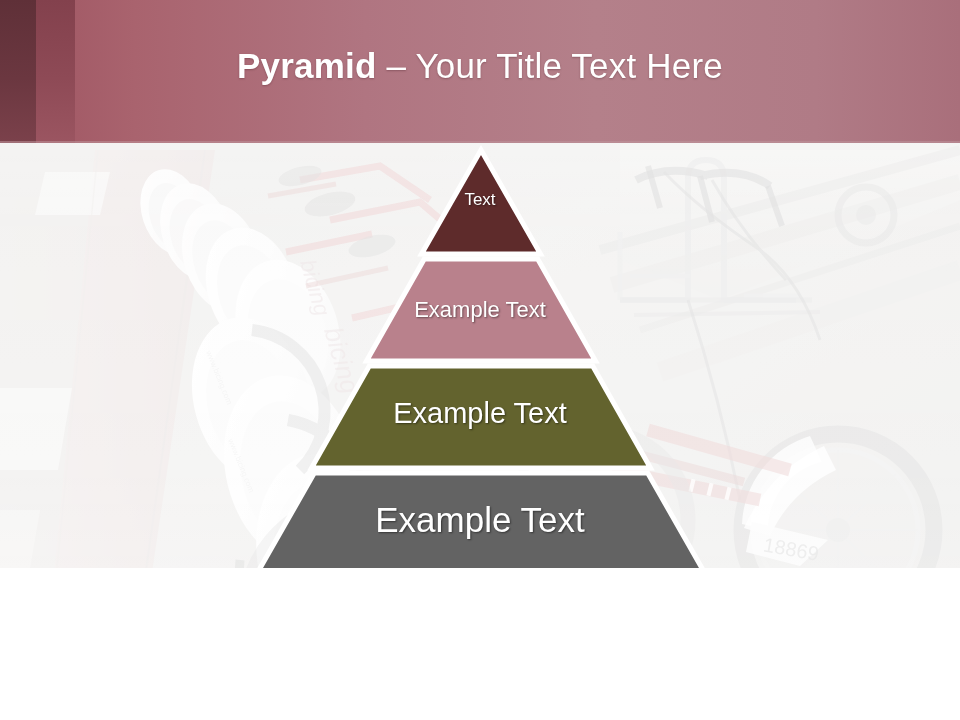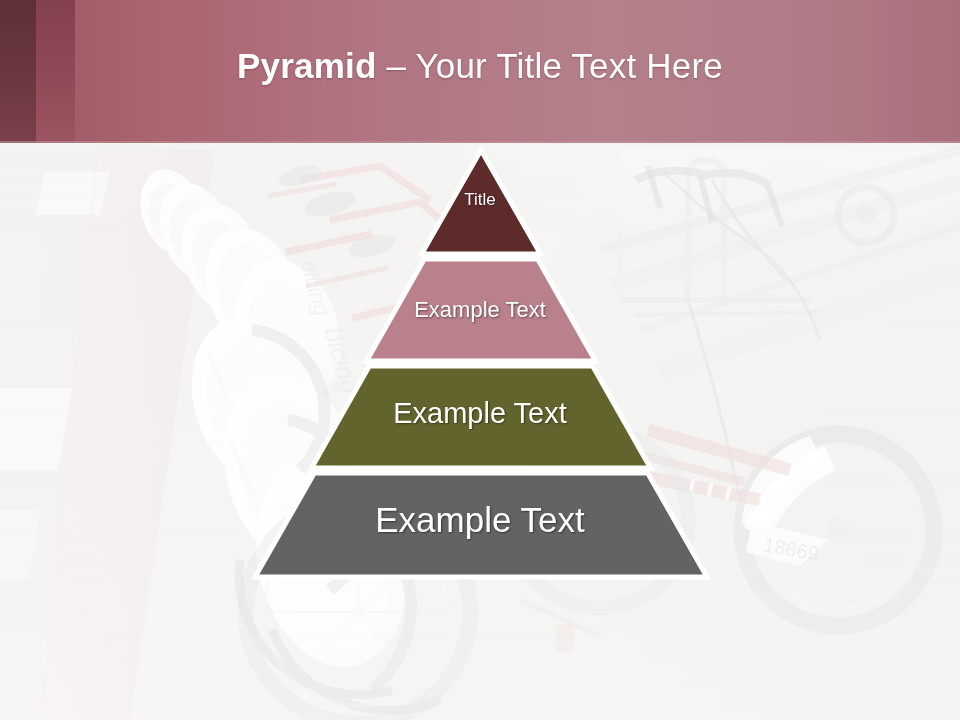--- a/index.html
+++ b/index.html
@@ -8,21 +8,21 @@
     background: #ffffff;
   }
   body {
     font-family: "Liberation Sans", sans-serif;
     -webkit-font-smoothing: antialiased;
   }
 
   #slide {
     position: relative;
     width: 960px;
-    height: 720px;
+    height: 568px;
     overflow: hidden;
     background: #ffffff;
   }
 
   
   .photo-layer {
     position: absolute;
     left: 0;
     top: 0;
     width: 960px;
@@ -346,18 +346,18 @@
 
     <polygon points="481,150 540.5,254 421.5,254" fill="#5e2b2b" stroke="#ffffff" stroke-width="5" stroke-linejoin="miter"></polygon>
 
     <polygon points="424.3,259 537.7,259 595.5,361 366.5,361" fill="#b9818c" stroke="#ffffff" stroke-width="5" stroke-linejoin="miter"></polygon>
 
     <polygon points="369.3,366 592.7,366 650.5,468 311.5,468" fill="#63632e" stroke="#ffffff" stroke-width="5" stroke-linejoin="miter"></polygon>
 
     <polygon points="314.3,473 647.7,473 707,577 255,577" fill="#636363" stroke="#ffffff" stroke-width="5" stroke-linejoin="miter"></polygon>
   </svg>
 
-  <div class="tier-label tier-1-label">Title</div>
+  <div class="tier-label tier-1-label">Text</div>
   <div class="tier-label tier-2-label">Example Text</div>
   <div class="tier-label tier-3-label">Example Text</div>
   <div class="tier-label tier-4-label">Example Text</div>
 
 </div>
 
 </body></html>

